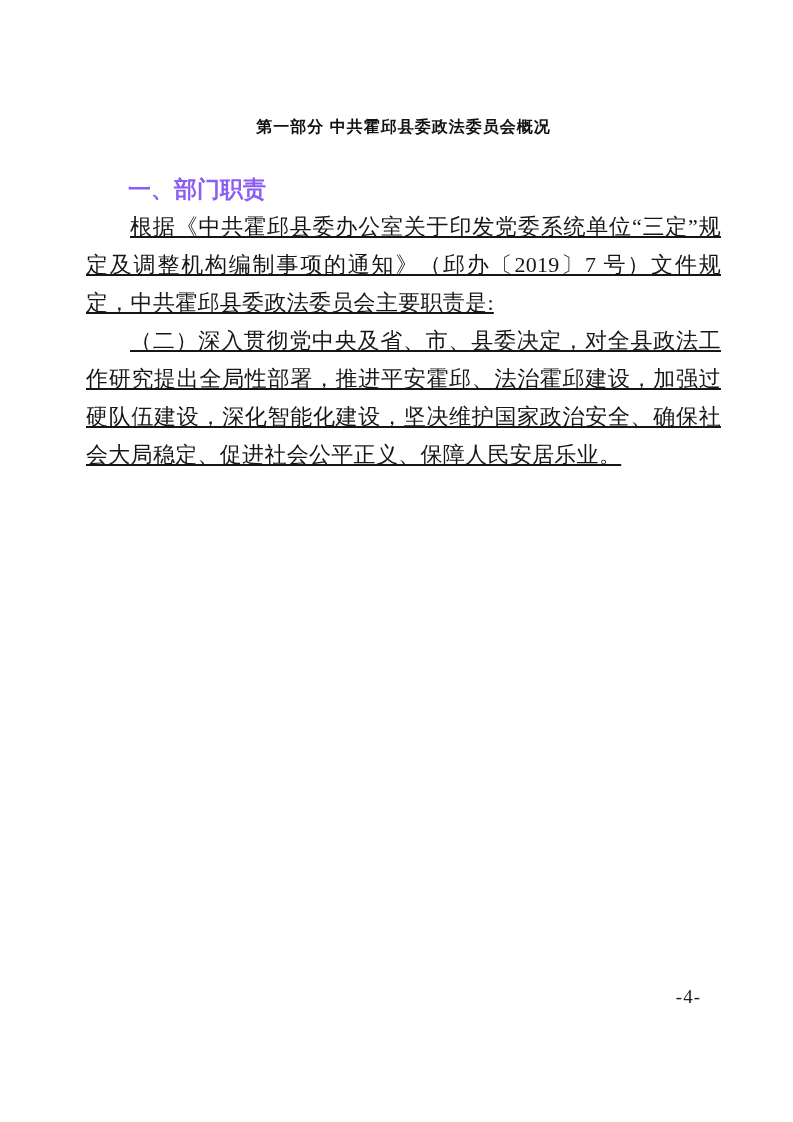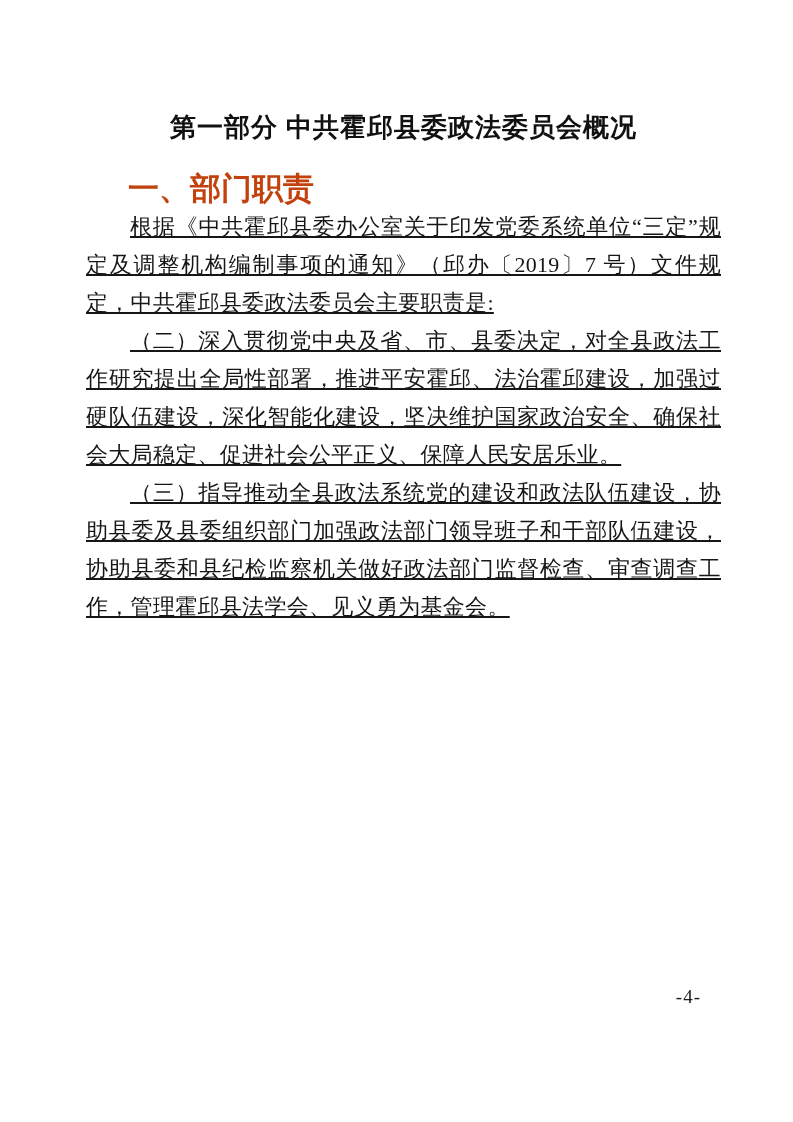--- a/index.html
+++ b/index.html
@@ -16,34 +16,34 @@
     box-sizing: border-box;
     padding: 106px 72px 0 86px;
     overflow: hidden;
     font-family: "Liberation Serif", "DejaVu Serif", serif;
     color: #161616;
   }
   .doc-title {
     margin: 0;
     font-family: "Liberation Sans", "DejaVu Sans", sans-serif;
     font-weight: 700;
-    font-size: 26px;
+    font-size: 16px;
     line-height: 42px;
     text-align: center;
     letter-spacing: 1px;
     color: #111111;
   }
   .section-heading {
     margin: 22px 0 0 0;
     font-family: "Liberation Sans", "DejaVu Sans", sans-serif;
     font-weight: 700;
-    font-size: 31px;
+    font-size: 23px;
     line-height: 38px;
     text-indent: 42px;
-    color: #c2410c;
+    color: #8b5cf6;
   }
   .doc-body p {
     margin: 0;
     font-size: 22px;
     line-height: 38px;
     text-indent: 44px;
     text-align: justify;
     text-justify: inter-character;
     letter-spacing: 0.3px;
     text-decoration: underline;
@@ -62,18 +62,17 @@
 
 <div class="page">
 
   <h1 class="doc-title">第一部分 中共霍邱县委政法委员会概况</h1>
 
   <h2 class="section-heading">一、部门职责</h2>
 
   <div class="doc-body">
     <p>根据《中共霍邱县委办公室关于印发党委系统单位“三定”规定及调整机构编制事项的通知》（邱办〔2019〕7 号）文件规定，中共霍邱县委政法委员会主要职责是:</p>
     <p>（二）深入贯彻党中央及省、市、县委决定，对全县政法工作研究提出全局性部署，推进平安霍邱、法治霍邱建设，加强过硬队伍建设，深化智能化建设，坚决维护国家政治安全、确保社会大局稳定、促进社会公平正义、保障人民安居乐业。</p>
-    <p>（三）指导推动全县政法系统党的建设和政法队伍建设，协助县委及县委组织部门加强政法部门领导班子和干部队伍建设，协助县委和县纪检监察机关做好政法部门监督检查、审查调查工作，管理霍邱县法学会、见义勇为基金会。</p>
   </div>
 
   <div class="page-number">-4-</div>
 
 </div>
 
 </body></html>

